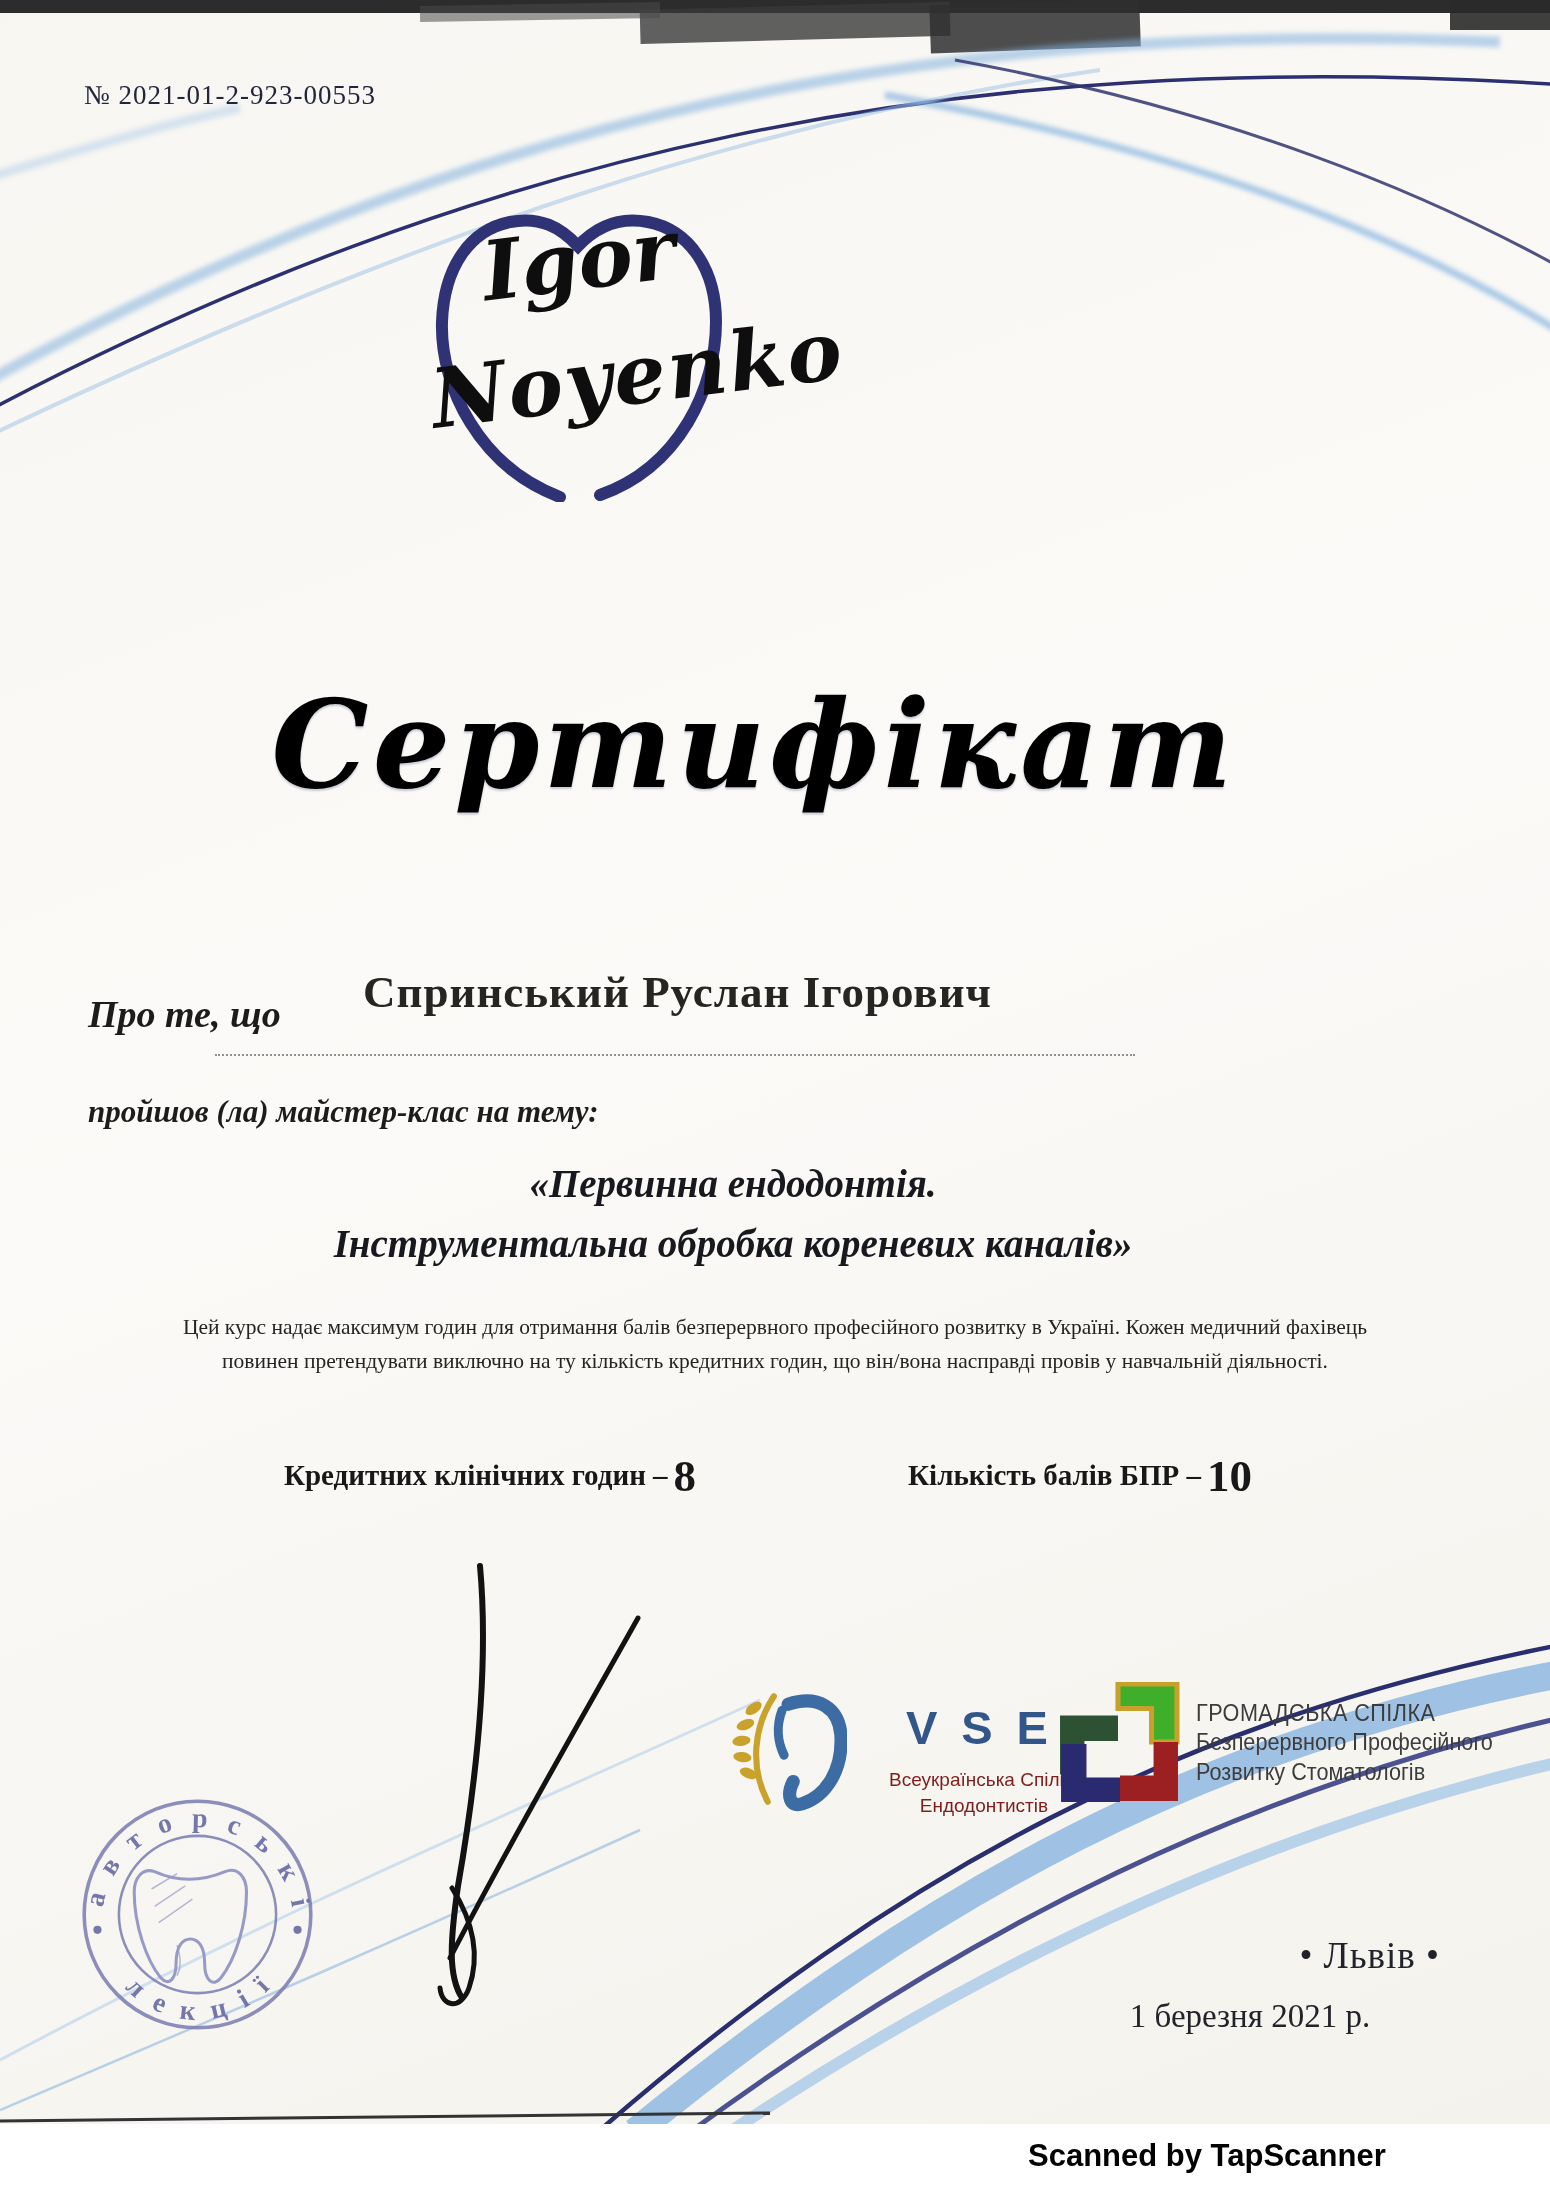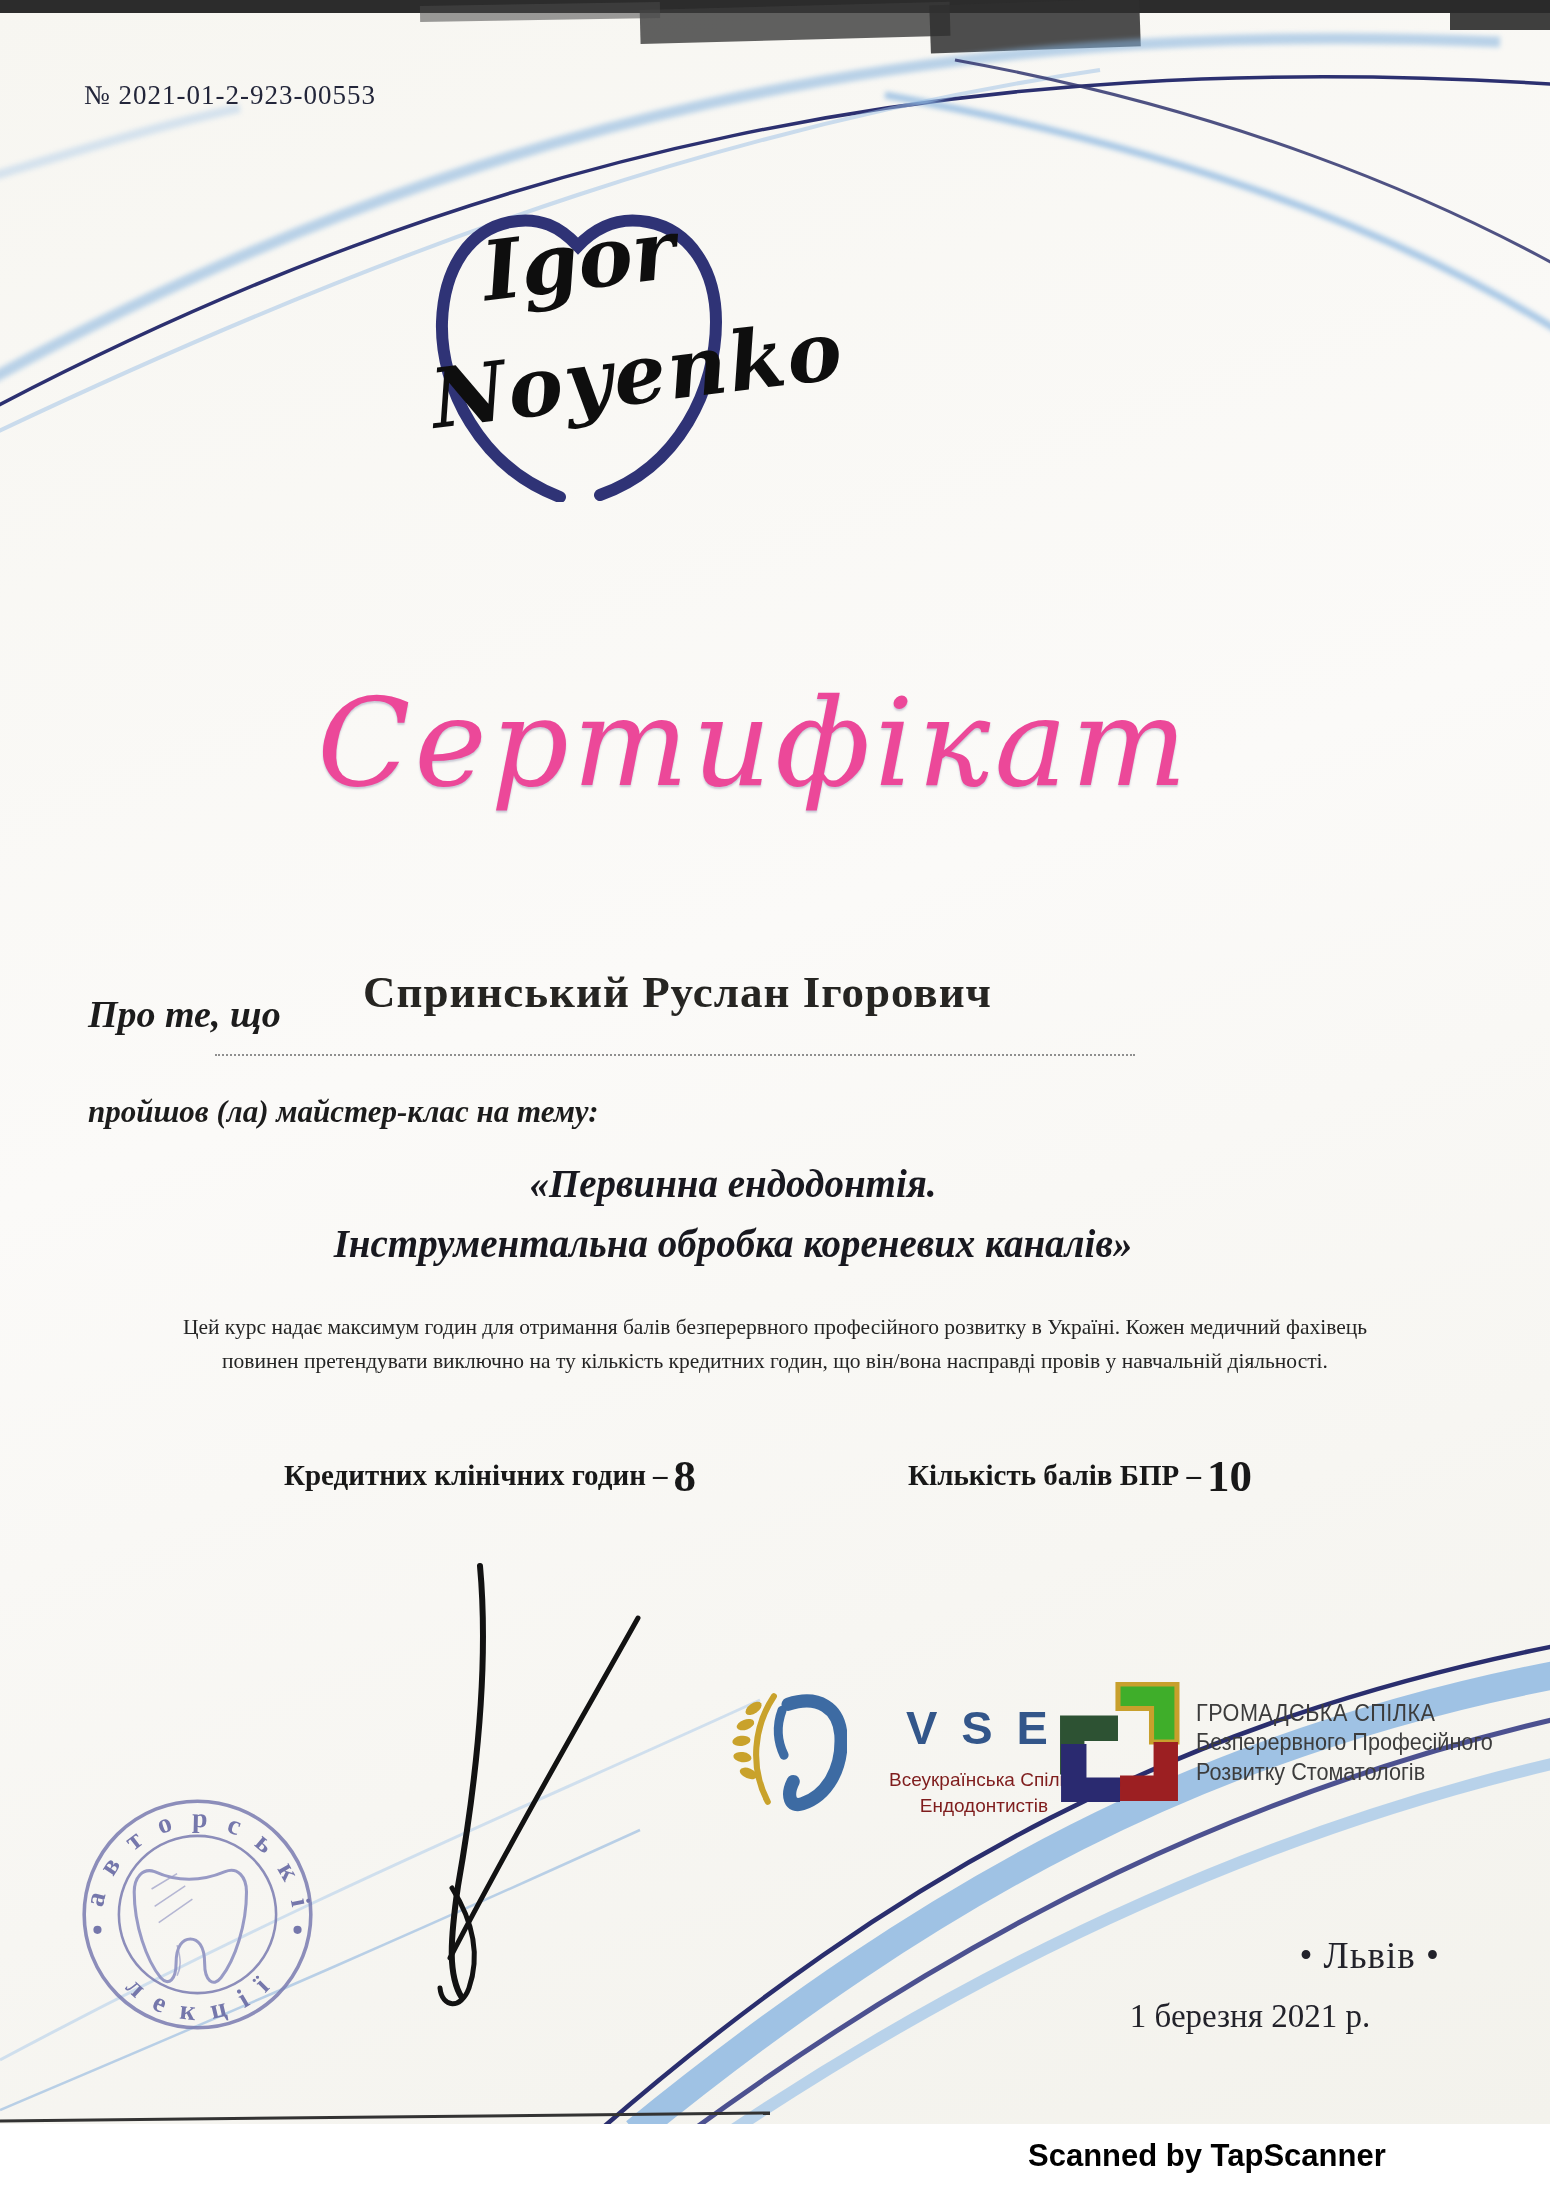--- a/index.html
+++ b/index.html
@@ -7,22 +7,22 @@
         font-family:"Liberation Serif", serif;}
   #paper{position:absolute;left:0;top:0;width:1550px;height:2124px;
          background:linear-gradient(160deg,#f7f6f1 0%,#fbfaf8 45%,#f3f2ec 100%);}
   .abs{position:absolute;}
   .serif{font-family:"Liberation Serif", serif;}
   #cert-number{left:84px;top:80px;font-size:27px;color:#23263a;letter-spacing:1px;z-index:3;}
   .script{font-family:"DejaVu Serif", serif;font-style:italic;font-weight:700;color:#0e0e0e;z-index:4;}
   #script-first{left:482px;top:212px;font-size:82px;transform:rotate(-7deg);}
   #script-last{left:430px;top:326px;font-size:82px;transform:rotate(-7deg);letter-spacing:2px;}
   #title{left:0;top:672px;width:1508px;text-align:center;z-index:3;
-         font-family:"DejaVu Serif", serif;font-style:italic;font-weight:400;
-         font-size:122px;color:#ec4899;letter-spacing:4px;
+         font-family:"DejaVu Serif", serif;font-style:italic;font-weight:700;
+         font-size:122px;color:#000000;letter-spacing:4px;
          text-shadow:0 2px 2px rgba(54,58,116,0.25);}
   #about-label{left:88px;top:992px;font-size:38px;font-weight:700;font-style:italic;color:#1c1c1c;z-index:3;}
   #recipient{left:215px;top:966px;width:925px;text-align:center;font-size:45px;font-weight:700;color:#262522;letter-spacing:1px;z-index:3;}
   #dotted-line{left:215px;top:1010px;width:920px;height:44px;border-bottom:2px dotted #8f8f8f;z-index:2;}
   #completion{left:88px;top:1094px;font-size:31px;font-weight:700;font-style:italic;color:#1c1c1c;z-index:3;}
   #topic{left:0px;top:1154px;width:1410px;text-align:center;z-index:3;
          font-size:39px;font-weight:700;font-style:italic;color:#18181f;line-height:1.55;margin-left:28px;}
   #disclaimer{left:85px;top:1310px;width:1380px;text-align:center;z-index:3;
               font-size:21.5px;color:#242424;line-height:1.6;}
   .credit{z-index:3;font-size:29px;font-weight:700;color:#181818;white-space:nowrap;}

